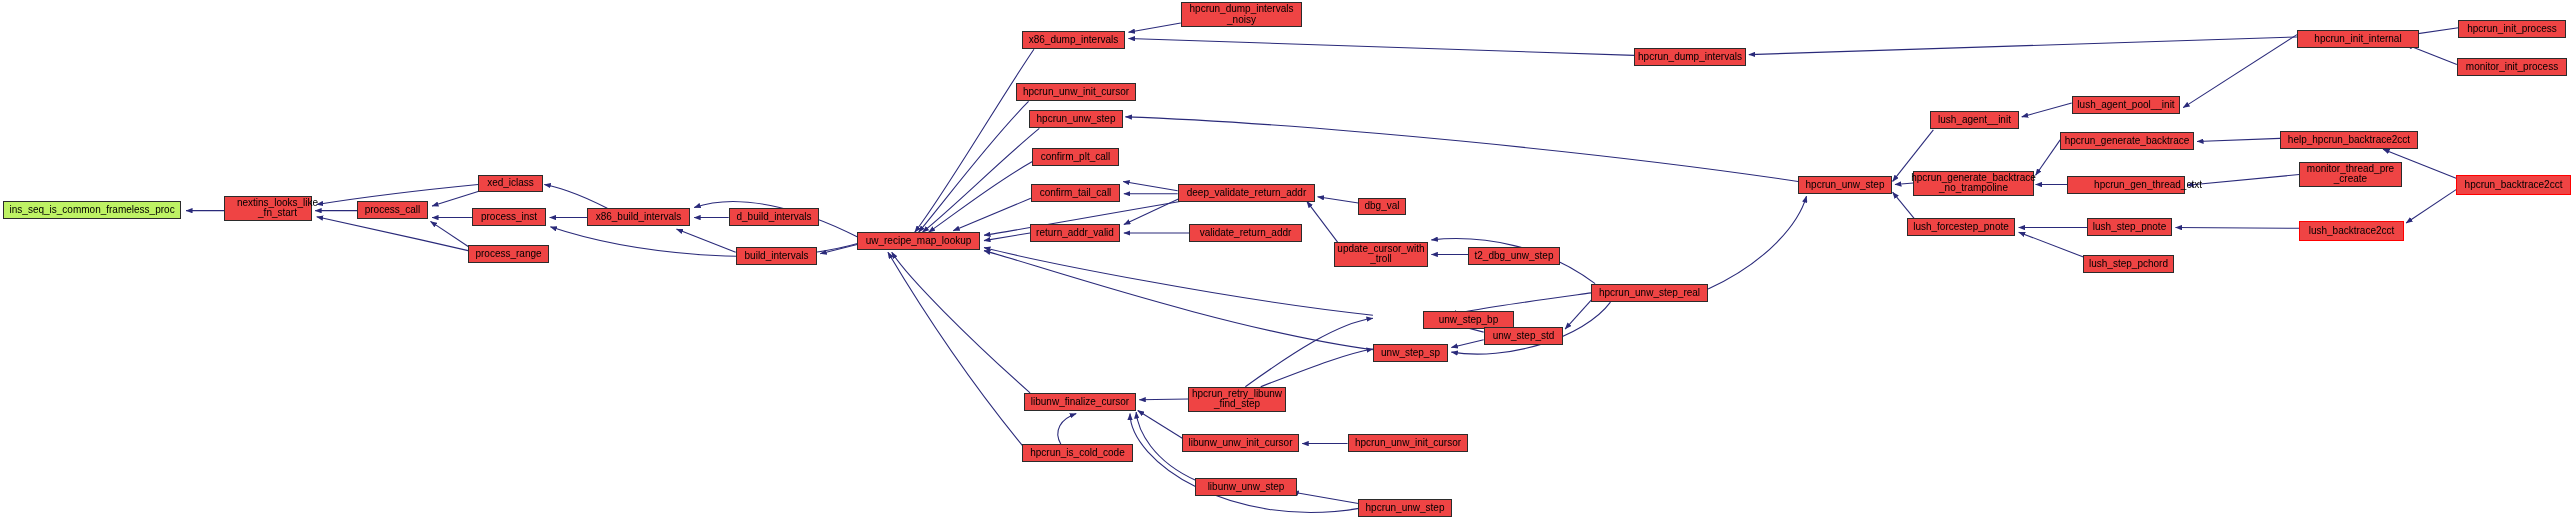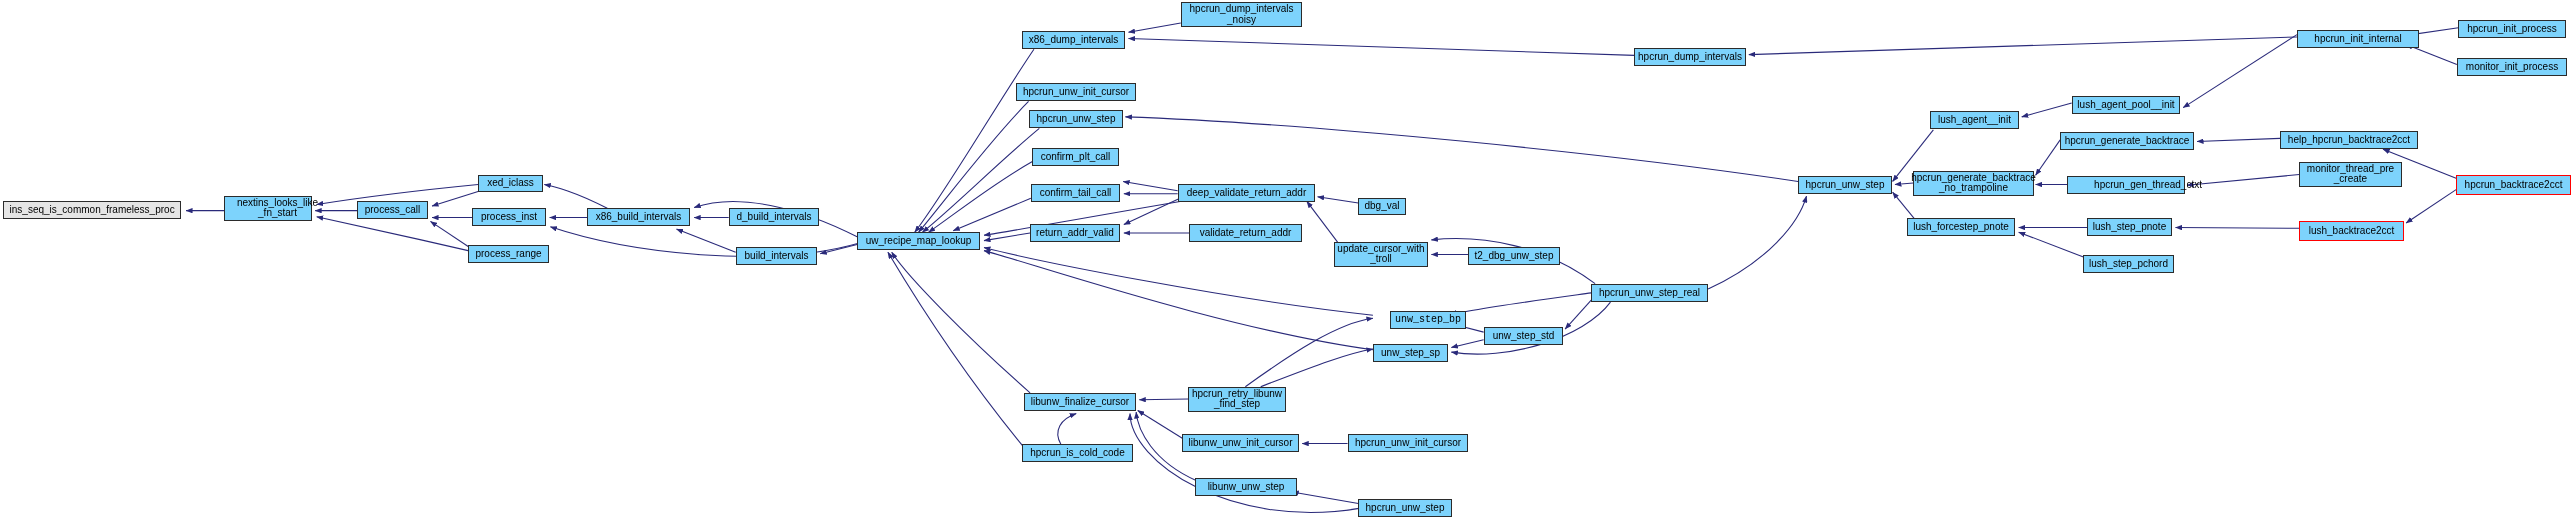--- a/index.html
+++ b/index.html
@@ -18,31 +18,31 @@
     height:532px;
     pointer-events:none;
   }
   .node{
     position:absolute;
     box-sizing:border-box;
     display:flex;
     align-items:center;
     justify-content:center;
     text-align:center;
-    background:#7dd3fc;
+    background:#ef4444;
     border:0.8px solid #2b2b2b;
     color:#000000;
     font-size:10px;
     line-height:10.8px;
     letter-spacing:0px;
     white-space:pre-line;
     z-index:5;
   }
   .node.highlight{
-    background:#e5e5e5;
+    background:#bef264;
     border:0.8px solid #2b2b2b;
   }
   .node.redborder{
     border:0.8px solid #ff0000;
   }
 </style>
 </head>
 <body>
 
 <div id="canvas">
@@ -140,21 +140,21 @@
       <div class="node" style="left: 1029px; top: 110px; width: 94px; height: 18.4px;">hpcrun_unw_step</div>
       <div class="node" style="left: 1032px; top: 148px; width: 87px; height: 18.4px;">confirm_plt_call</div>
       <div class="node" style="left: 1031px; top: 184px; width: 89px; height: 18.4px;">confirm_tail_call</div>
       <div class="node" style="left: 1030px; top: 224px; width: 90px; height: 18.4px;">return_addr_valid</div>
       <div class="node" style="left: 1178px; top: 184px; width: 137px; height: 18.4px;">deep_validate_return_addr</div>
       <div class="node" style="left: 1189px; top: 224px; width: 113px; height: 18.4px;">validate_return_addr</div>
       <div class="node" style="left: 1358px; top: 198px; width: 48px; height: 17px;">dbg_val</div>
       <div class="node" style="left: 1334px; top: 242px; width: 94px; height: 24.6px;">update_cursor_with
 _troll</div>
       <div class="node" style="left: 1468px; top: 247px; width: 92px; height: 18.4px;">t2_dbg_unw_step</div>
-      <div class="node" style="left: 1390px; top: 311px; width: 76px; height: 18.4px; font-family: Liberation Mono, monospace;">unw_step_bp</div>
+      <div class="node" style="left: 1423px; top: 311px; width: 91px; height: 18.4px;">unw_step_bp</div>
       <div class="node" style="left: 1373px; top: 344px; width: 75px; height: 18.4px;">unw_step_sp</div>
       <div class="node" style="left: 1484px; top: 327px; width: 79px; height: 18.4px;">unw_step_std</div>
       <div class="node" style="left: 1591px; top: 284px; width: 117px; height: 18.4px;">hpcrun_unw_step_real</div>
       <div class="node" style="left: 1024px; top: 393px; width: 112px; height: 18.4px;">libunw_finalize_cursor</div>
       <div class="node" style="left: 1022px; top: 444px; width: 111px; height: 18.4px;">hpcrun_is_cold_code</div>
       <div class="node" style="left: 1188px; top: 387px; width: 98px; height: 24.6px;">hpcrun_retry_libunw
 _find_step</div>
       <div class="node" style="left: 1182px; top: 434px; width: 117px; height: 18.4px;">libunw_unw_init_cursor</div>
       <div class="node" style="left: 1348px; top: 434px; width: 120px; height: 18.4px;">hpcrun_unw_init_cursor</div>
       <div class="node" style="left: 1195px; top: 478px; width: 102px; height: 18.4px;">libunw_unw_step</div>

